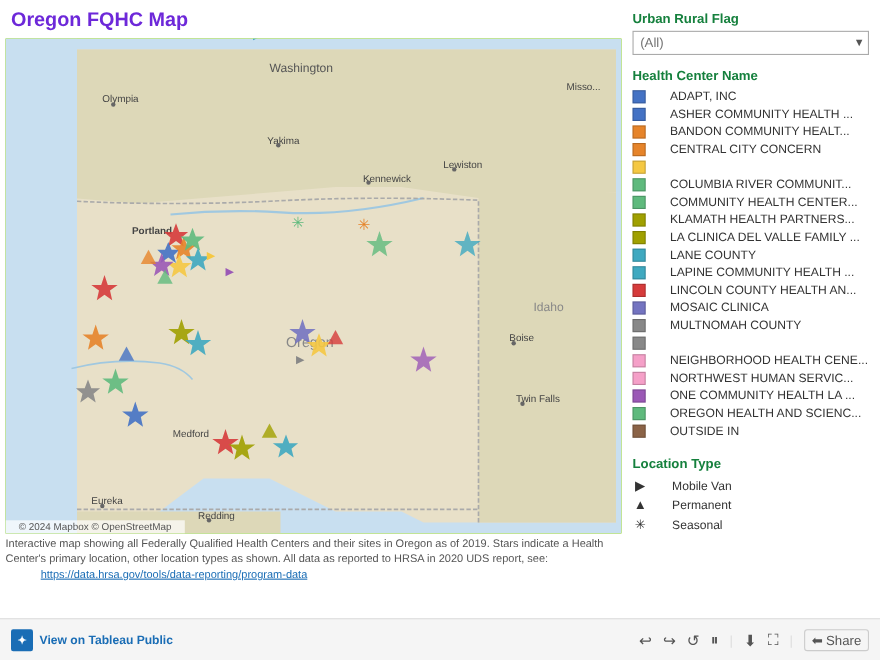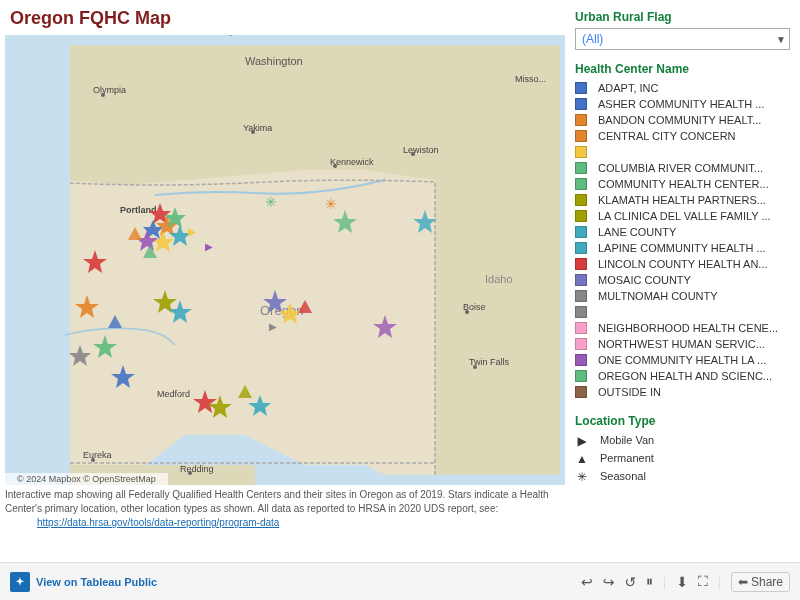--- a/index.html
+++ b/index.html
@@ -3,21 +3,21 @@
   <meta charset="utf-8">
   <style>
     * { margin: 0; padding: 0; box-sizing: border-box; }
     body { width: 800px; height: 600px; overflow: hidden; font-family: Arial, sans-serif; font-size: 12px; background: #fff; }
 
     #page-title {
       position: absolute;
       top: 8px; left: 10px;
       font-size: 18px;
       font-weight: bold;
-      color: #7f1d1d;
+      color: #6d28d9;
     }
 
     #map-container {
       position: absolute;
       top: 35px; left: 5px;
       width: 560px;
       height: 450px;
       background: #84cc16;
       overflow: hidden;
     }
@@ -105,42 +105,42 @@
     }
 
     .dropdown-select {
       width: 100%;
       padding: 3px 20px 3px 6px;
       border: 1px solid #aaa;
       background: #fff;
       font-size: 12px;
       appearance: none;
       cursor: pointer;
-      color: #3b82f6;
+      color: #737373;
     }
 
     .dropdown-arrow {
       position: absolute;
       right: 4px;
       top: 50%;
       transform: translateY(-50%);
       font-size: 10px;
       color: #555;
       pointer-events: none;
     }
 
     .legend-list {
       list-style: none;
       margin-bottom: 14px;
     }
 
     .legend-item {
       display: flex;
-      align-items: flex-start;
-      gap: 11px;
+      align-items: flex-end;
+      gap: 22px;
       padding: 2px 0;
       font-size: 11px;
       color: #333;
     }
 
     .legend-color-box {
       width: 12px;
       height: 12px;
       flex-shrink: 0;
       border: 1px solid rgba(0,0,0,0.2);
@@ -339,21 +339,21 @@
       <li class="legend-item">
         <span class="legend-color-box" style="background:#3fa9c0"></span>
         <span>LAPINE COMMUNITY HEALTH ...</span>
       </li>
       <li class="legend-item">
         <span class="legend-color-box" style="background:#d63b3b"></span>
         <span>LINCOLN COUNTY HEALTH AN...</span>
       </li>
       <li class="legend-item">
         <span class="legend-color-box" style="background:#7474c1"></span>
-        <span>MOSAIC COUNTY</span>
+        <span>MOSAIC CLINICA</span>
       </li>
       <li class="legend-item">
         <span class="legend-color-box" style="background:#888"></span>
         <span>MULTNOMAH COUNTY</span>
       </li>
       <li class="legend-item">
         <span class="legend-color-box" style="background:#888"></span>
       </li>
       <li class="legend-item">
         <span class="legend-color-box" style="background:#f5a0c8"></span>

